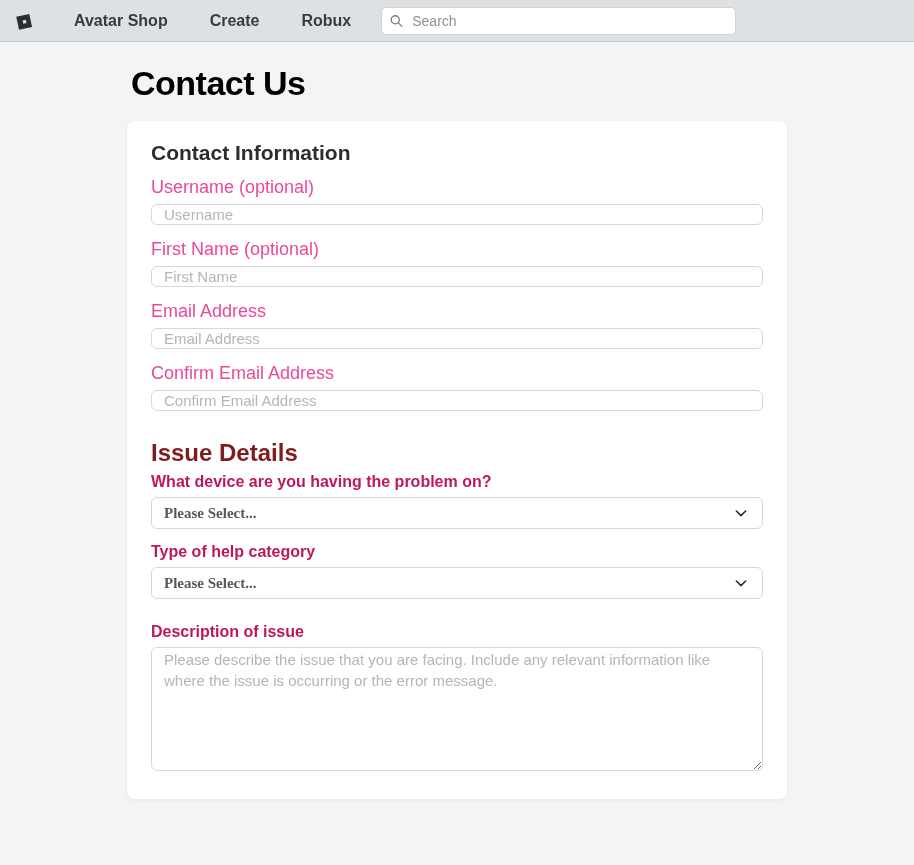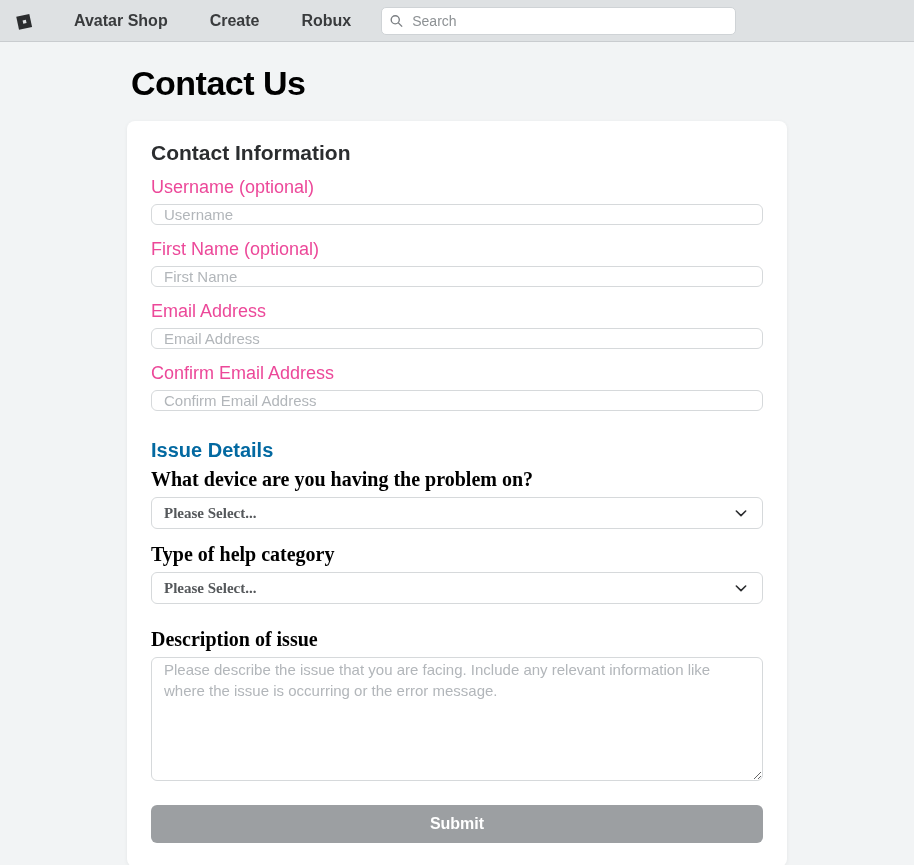--- a/index.html
+++ b/index.html
@@ -80,40 +80,39 @@
     box-shadow: 0 1px 4px rgba(0,0,0,0.06);
     padding: 20px 24px 24px 24px;
   }
   .section-title {
     font-size: 21px;
     font-weight: 800;
     color: #2b2d2f;
     margin-bottom: 6px;
   }
   .section-title2 {
-    font-size: 20px;
+    font-size: 24px;
     font-weight: 800;
-    color: #0369a1;
+    color: #7f1d1d;
     margin-top: 28px;
     margin-bottom: 4px;
   }
   .field-label {
     font-size: 18px;
     color: #ec4899;
     margin-top: 12px;
     margin-bottom: 6px;
     font-weight: 500;
   }
   .q-label {
-    font-size: 20px;
-    color: #000000;
+    font-size: 16px;
+    color: #be185d;
     font-weight: 600;
     margin-top: 6px;
     margin-bottom: 6px;
-    font-family: Liberation Serif, serif;
   }
   .text-input, .select, .textarea {
     width: 100%;
     border: 1px solid #d6d9db;
     border-radius: 6px;
     background: #fff;
     font-size: 15px;
     color: #393b3d;
     padding: 1px 12px;
     font-family: inherit;
@@ -224,16 +223,15 @@
       <span class="chevron">
         <svg viewBox="0 0 24 24" width="16" height="16" fill="none" stroke="#2b2d2f" stroke-width="2.4" stroke-linecap="round" stroke-linejoin="round">
           <polyline points="5 9 12 16 19 9"></polyline>
         </svg>
       </span>
     </div>
 
     <div class="q-label" style="margin-top:24px;">Description of issue</div>
     <textarea class="textarea" placeholder="Please describe the issue that you are facing. Include any relevant information like where the issue is occurring or the error message." style=""></textarea>
 
-    <button class="submit-btn">Submit</button>
 
   </div>
 </div>
 
 </body></html>

